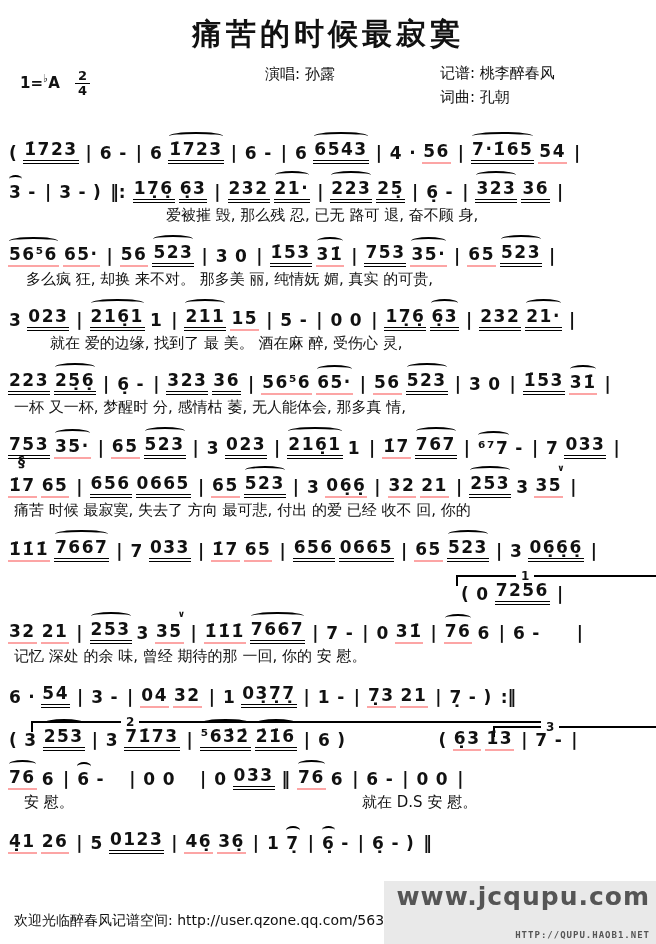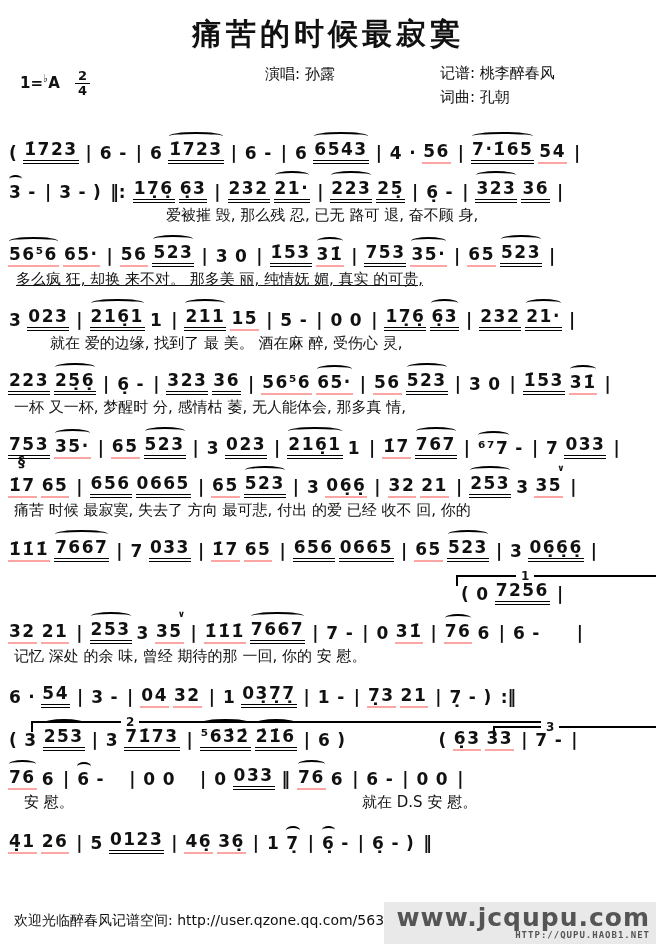--- a/index.html
+++ b/index.html
@@ -27,21 +27,21 @@
   .sp{display:inline-block;height:1px;}
   .lline{position:relative;height:22px;margin-top:3px;font-size:15px;white-space:nowrap;}
   .lyric{position:absolute;top:0;}
   .segno{position:absolute;top:-15px;left:12px;font-size:14px;font-weight:bold;}
   .vbracket{position:absolute;top:0;height:9px;border-top:2px solid #000;border-left:2px solid #000;}
   .vblabel{position:absolute;top:-8px;background:#fff;padding:0 5px;font-size:12px;font-weight:bold;}
   .footer{position:absolute;left:0;right:0;bottom:0;height:50px;}
   .welcome{position:absolute;left:14px;bottom:14px;font-size:14px;}
   .wm{position:absolute;right:0;bottom:0;background:#e9e9e9;padding:3px 6px 4px 12px;text-align:right;}
   .wm-main{font-size:25px;line-height:1;color:#555;letter-spacing:1px;font-weight:bold;}
-  .wm-sub{font-size:9px;font-weight:bold;color:#555;font-family:"DejaVu Sans Mono",monospace;letter-spacing:1px;}
+  .wm-sub{font-size:9px;font-weight:bold;color:#555;font-family:"DejaVu Sans Mono",monospace;letter-spacing:1px;margin-top:21px;}
 </style>
 </head>
 <body>
 
 <div class="page">
 
   <div class="title">痛苦的时候最寂寞</div>
 
   <div class="meta">
     <div class="keysig">
@@ -129,21 +129,21 @@
           <span class="tok u1 slur">31̇</span>
           <span class="tok bar">|</span>
           <span class="tok u2">753</span>
           <span class="tok u1 slur">35·</span>
           <span class="tok bar">|</span>
           <span class="tok u1">65</span>
           <span class="tok u2 slur">523</span>
           <span class="tok bar">|</span>
         </div>
         <div class="lline">
-          <span class="lyric" style="left: 10px; text-decoration: underline;">多么疯 狂,  却换 来不对。   那多美 丽, 纯情妩 媚,  真实 的可贵,</span>
+          <span class="lyric" style="left: 20px;">多么疯 狂,  却换 来不对。   那多美 丽, 纯情妩 媚,  真实 的可贵,</span>
         </div>
       </div>
       <div class="system">
         <div class="mline">
           <span class="tok">3</span>
           <span class="tok u2">023</span>
           <span class="tok bar">|</span>
           <span class="tok u2 slur">216̣1</span>
           <span class="tok">1</span>
           <span class="tok bar">|</span>
@@ -354,21 +354,21 @@
           <span class="tok u2">71̇73</span>
           <span class="tok bar">|</span>
           <span class="tok u2 slur">⁵63̇2̇</span>
           <span class="tok u2 slur">2̇1̇6</span>
           <span class="tok bar">|</span>
           <span class="tok">6</span>
           <span class="tok">)</span>
           <span class="sp" style="width: 86px;"></span>
           <span class="tok">(</span>
           <span class="tok u1">6̣3</span>
-          <span class="tok u1">3̇3</span>
+          <span class="tok u1">1̇3</span>
           <span class="tok bar">|</span>
           <span class="tok">7</span>
           <span class="tok">-</span>
           <span class="tok bar">|</span>
         </div>
       </div>
       <div class="system">
         <div class="mline">
           <span class="tok u1 slur">76</span>
           <span class="tok">6</span>

